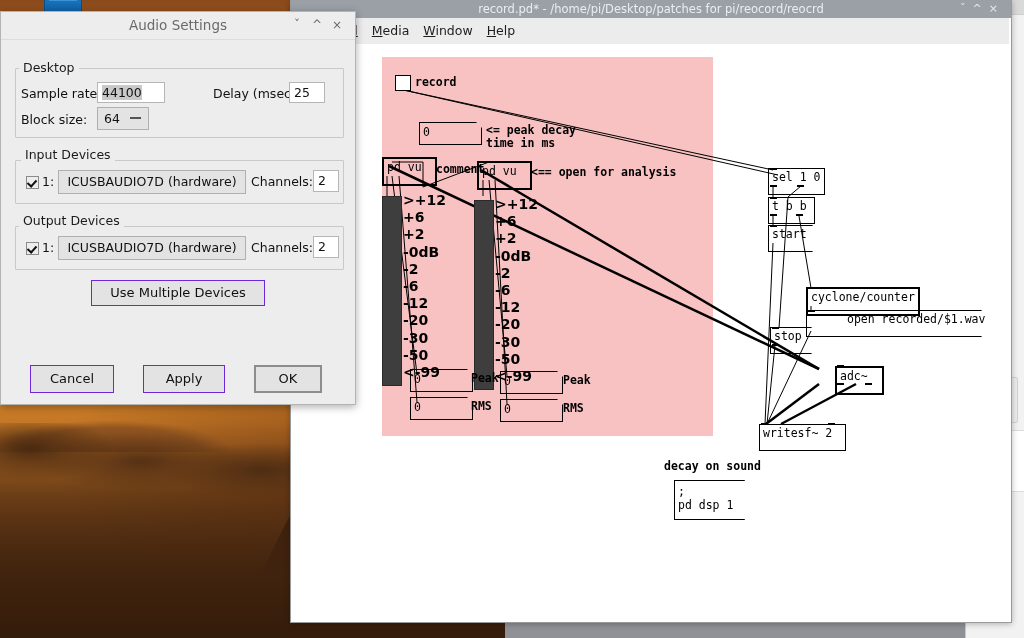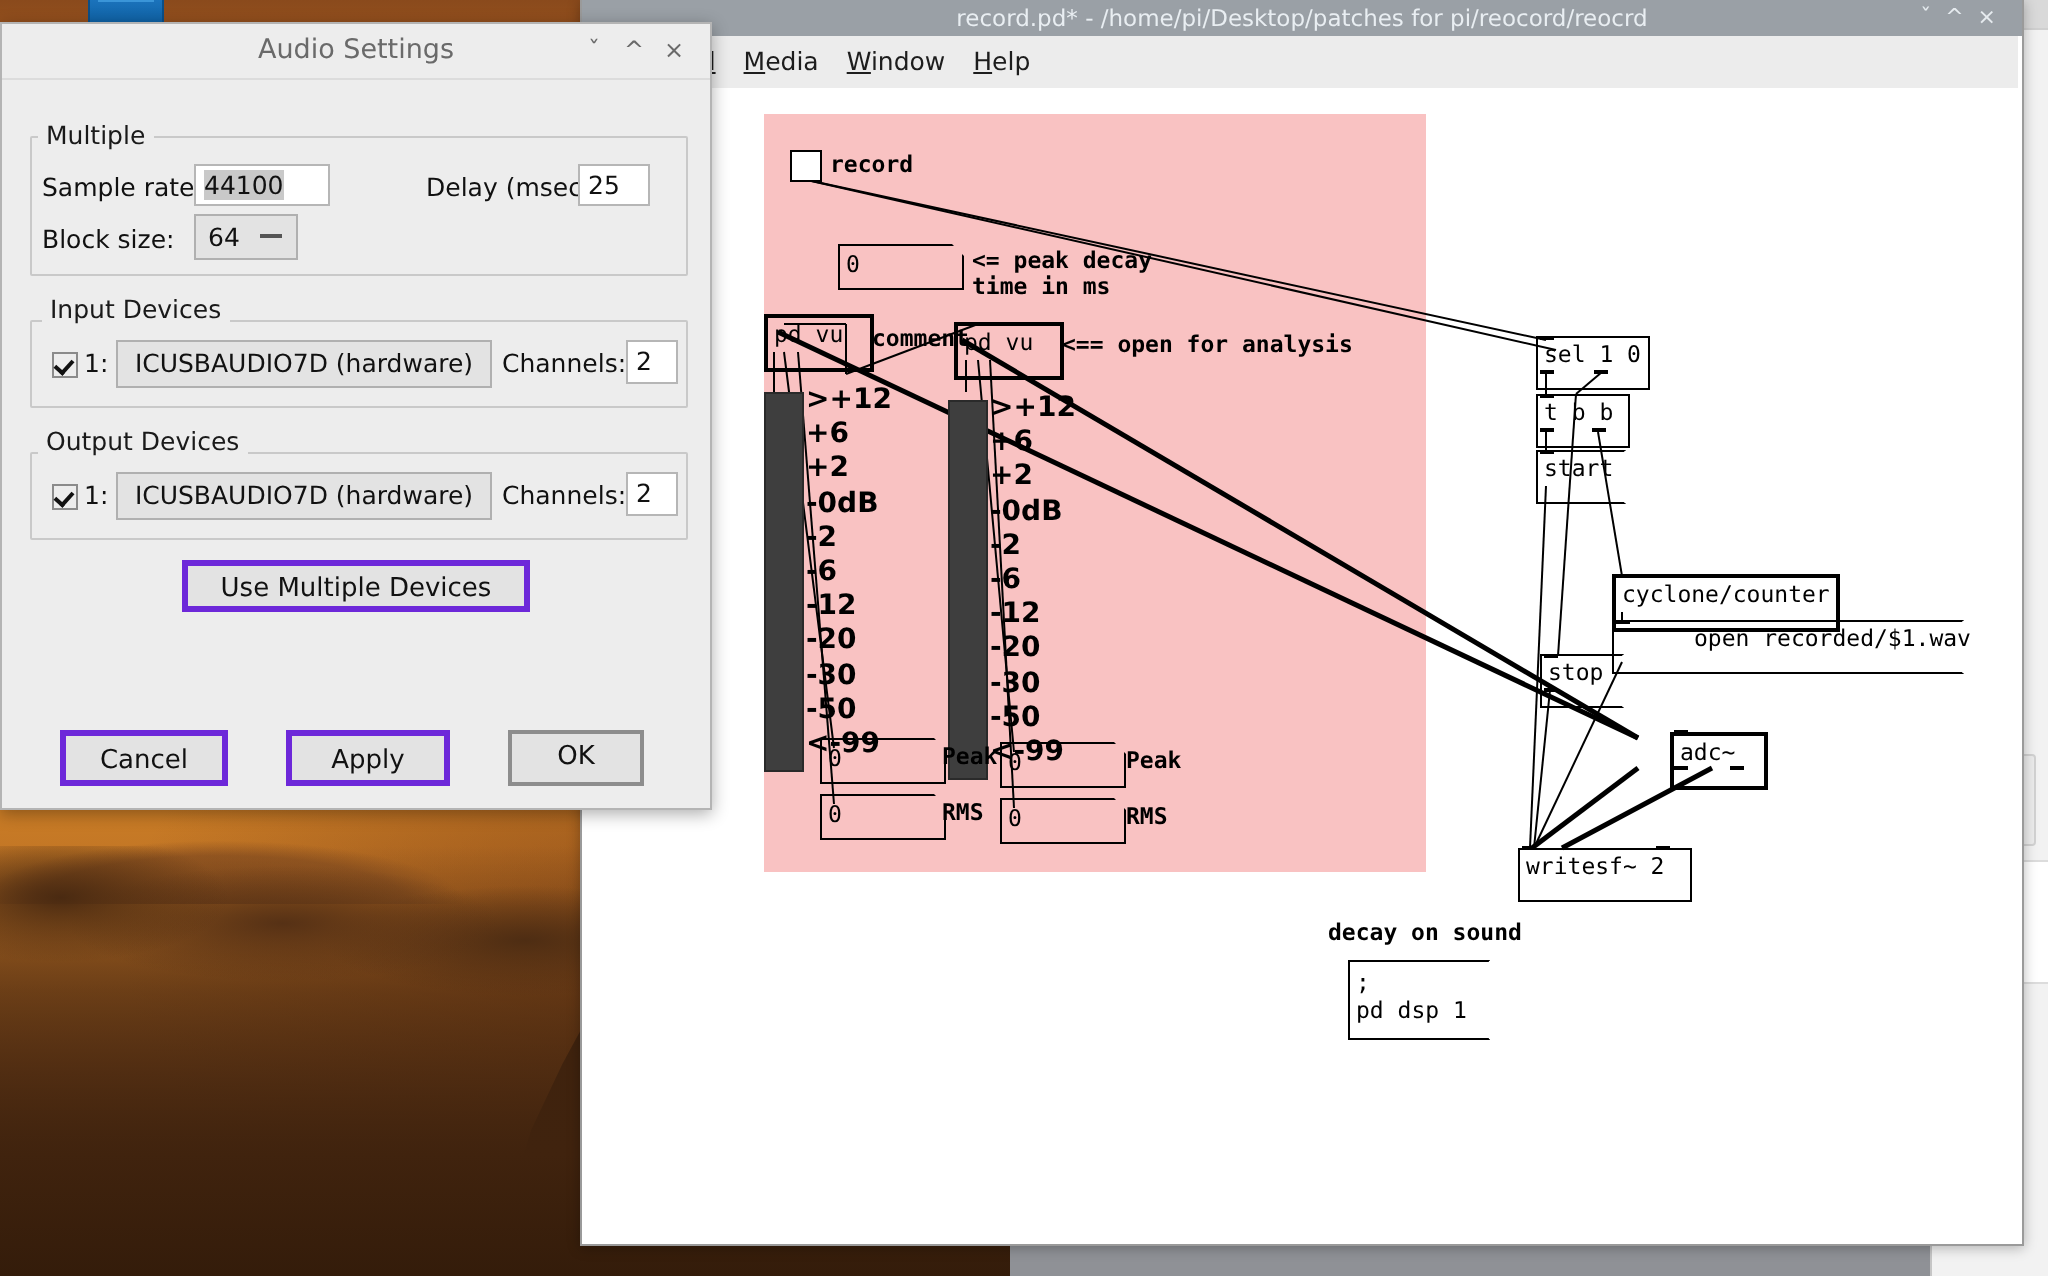--- a/index.html
+++ b/index.html
@@ -191,21 +191,21 @@
     font-family:"DejaVu Sans",sans-serif;
   }
   .chk{
     position:absolute;width:11px;height:11px;background:#ededed;border:1px solid #8b8b8b;
   }
   .chk::after{
     content:"";position:absolute;left:2px;top:1px;width:4px;height:7px;
     border:solid #111;border-width:0 2px 2px 0;transform:rotate(42deg);
   }
   .btn{
-    position:absolute;background:#e3e3e3;border:3px solid #6d28d9;
+    position:absolute;background:#e3e3e3;border:1px solid #6d28d9;
     font-size:13px;color:#111;text-align:center;box-sizing:border-box;
     font-family:"DejaVu Sans",sans-serif;
   }
   .btn.def{border:2px solid #8d8d8d;}
 </style>
 </head>
 <body>
 
 <div id="desktop">
   <div id="rightpane"></div>
@@ -383,21 +383,21 @@
 <div id="audiodlg">
 
   <div id="adTitle">
     <div class="t">Audio Settings</div>
     <div class="btns">
       <span>ˇ</span><span>^</span><span>×</span>
     </div>
   </div>
 
   <div class="grp" style="left:14px;top:56px;width:327px;height:68px;"></div>
-  <div class="grpLabel" style="left:18px;top:48px;">Multiple</div>
+  <div class="grpLabel" style="left:18px;top:48px;">Desktop</div>
 
   <div class="lbl" style="left:20px;top:74px;">Sample rate:</div>
   <div class="txtfield" style="left:96px;top:70px;width:68px;height:21px;">
     <span class="sel">44100</span>
   </div>
 
   <div class="lbl" style="left:212px;top:74px;">Delay (msec):</div>
   <div class="txtfield" style="left:288px;top:70px;width:36px;height:21px;">25</div>
 
   <div class="lbl" style="left:20px;top:100px;">Block size:</div>

